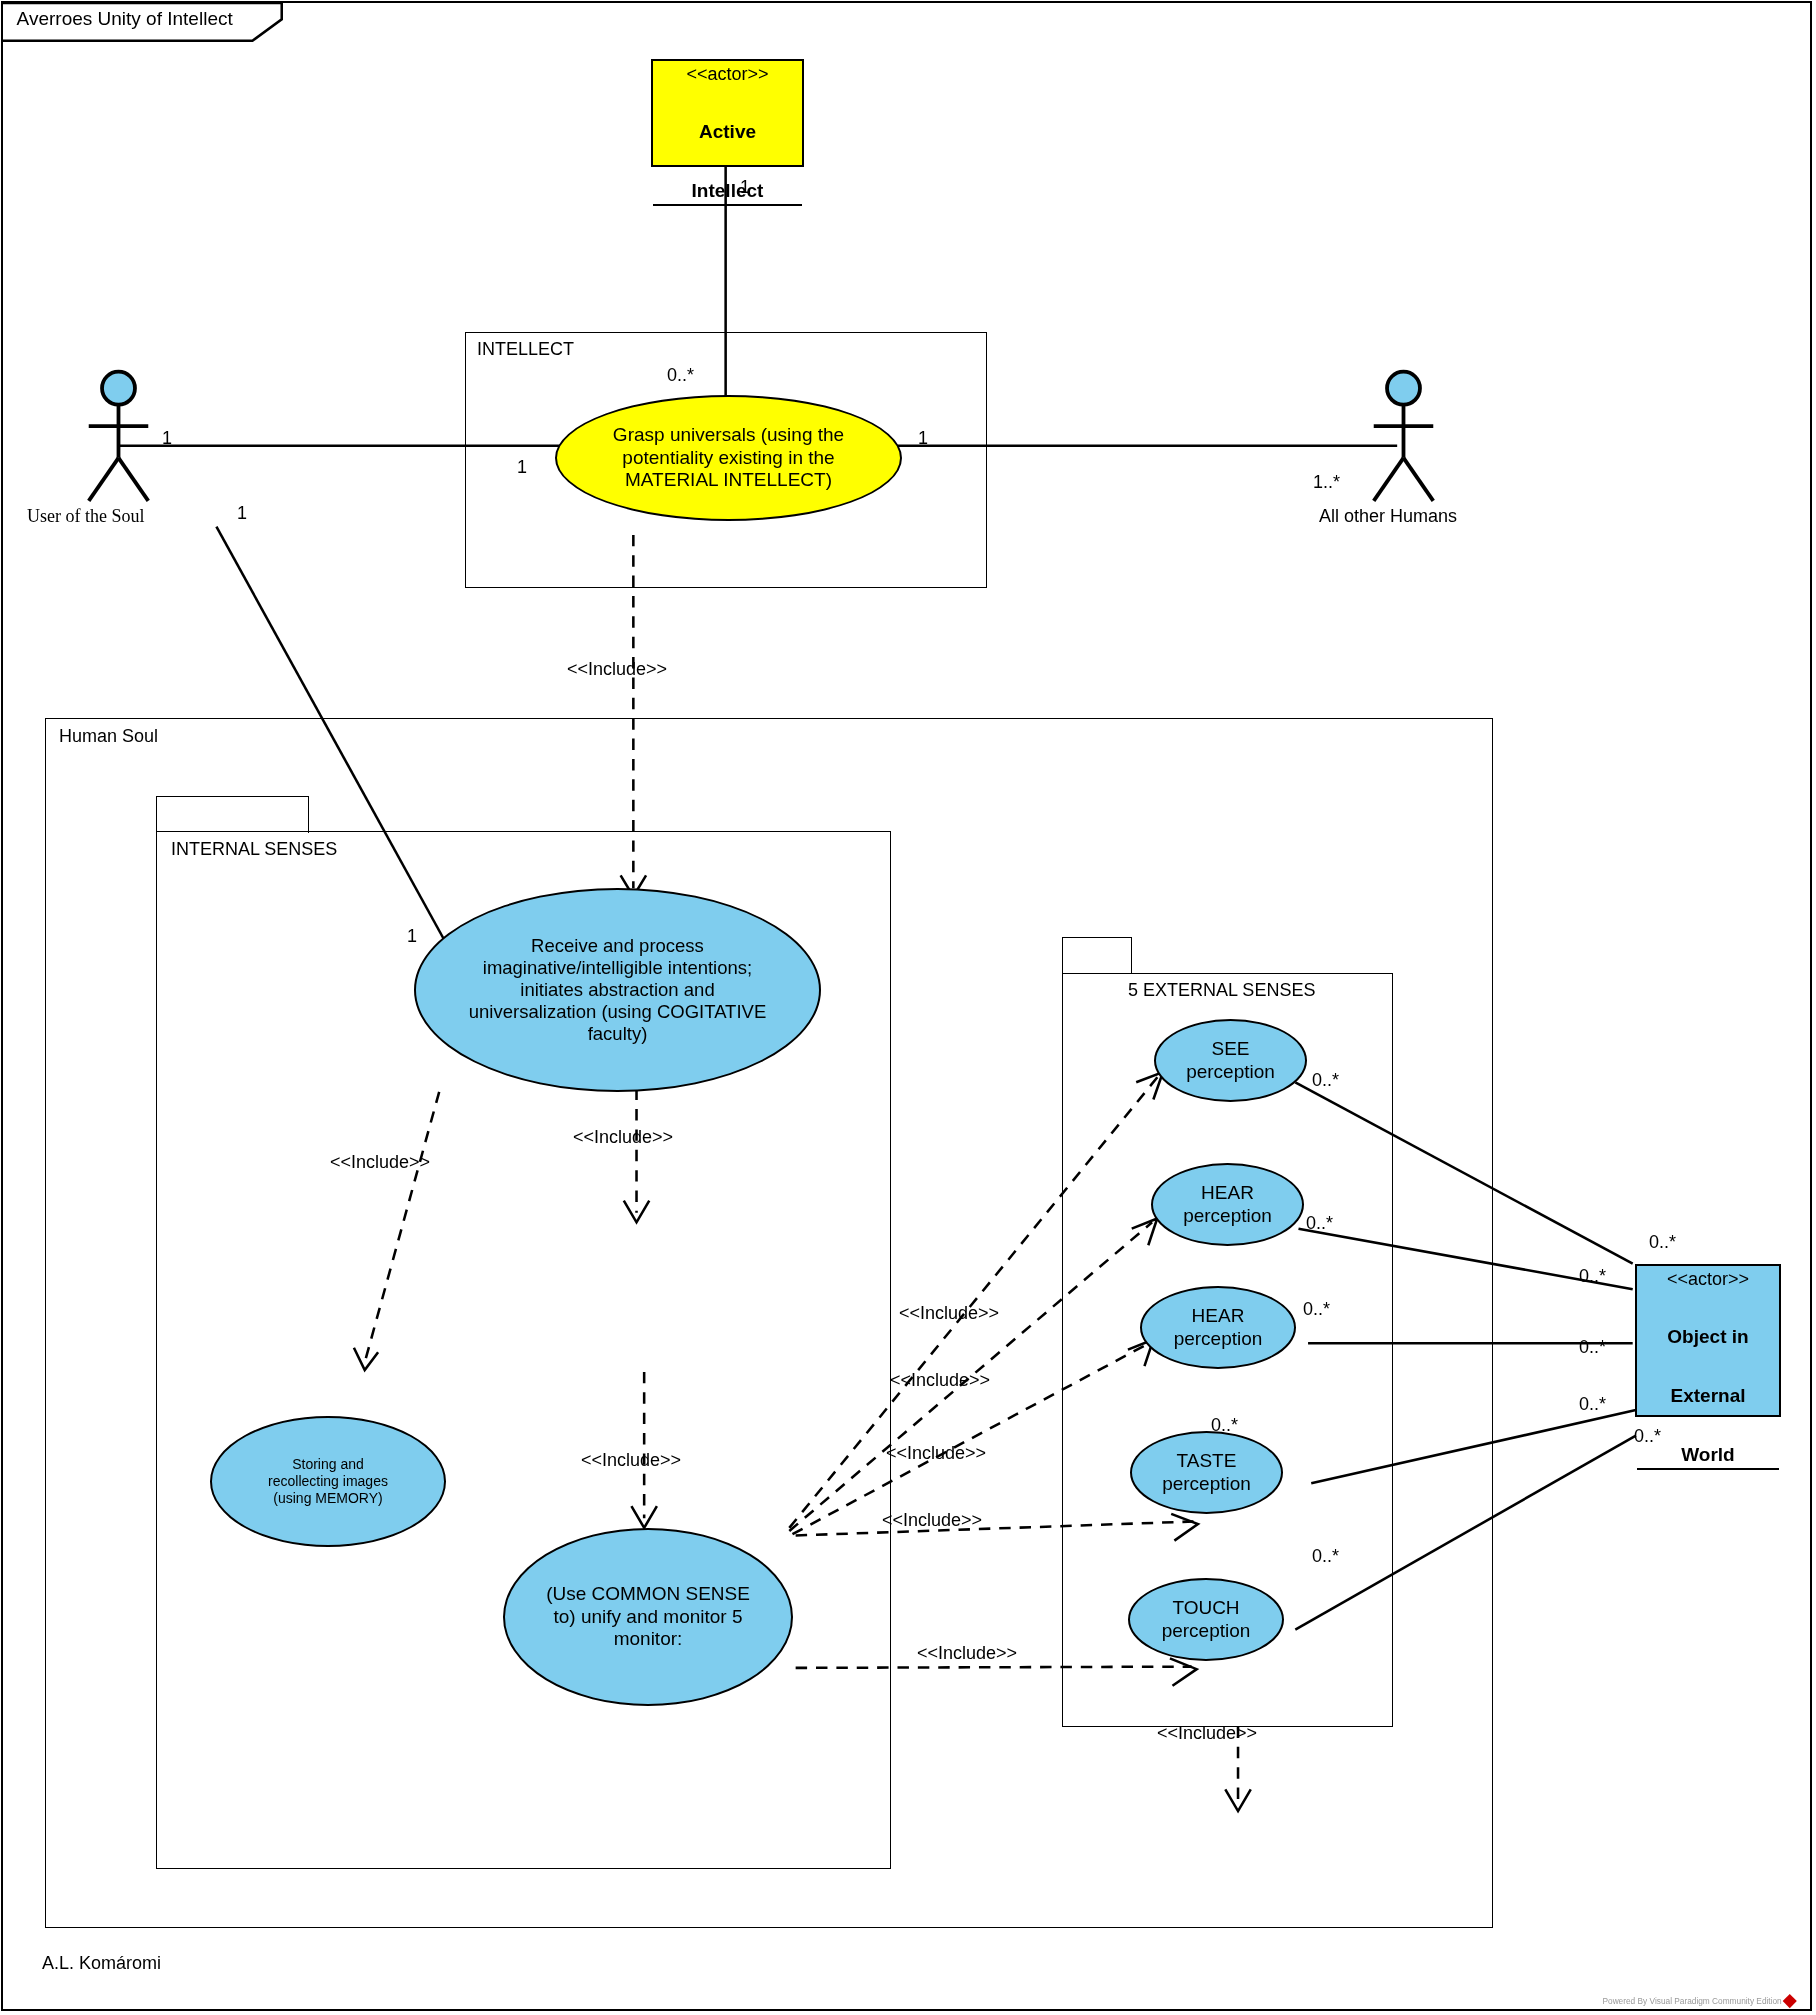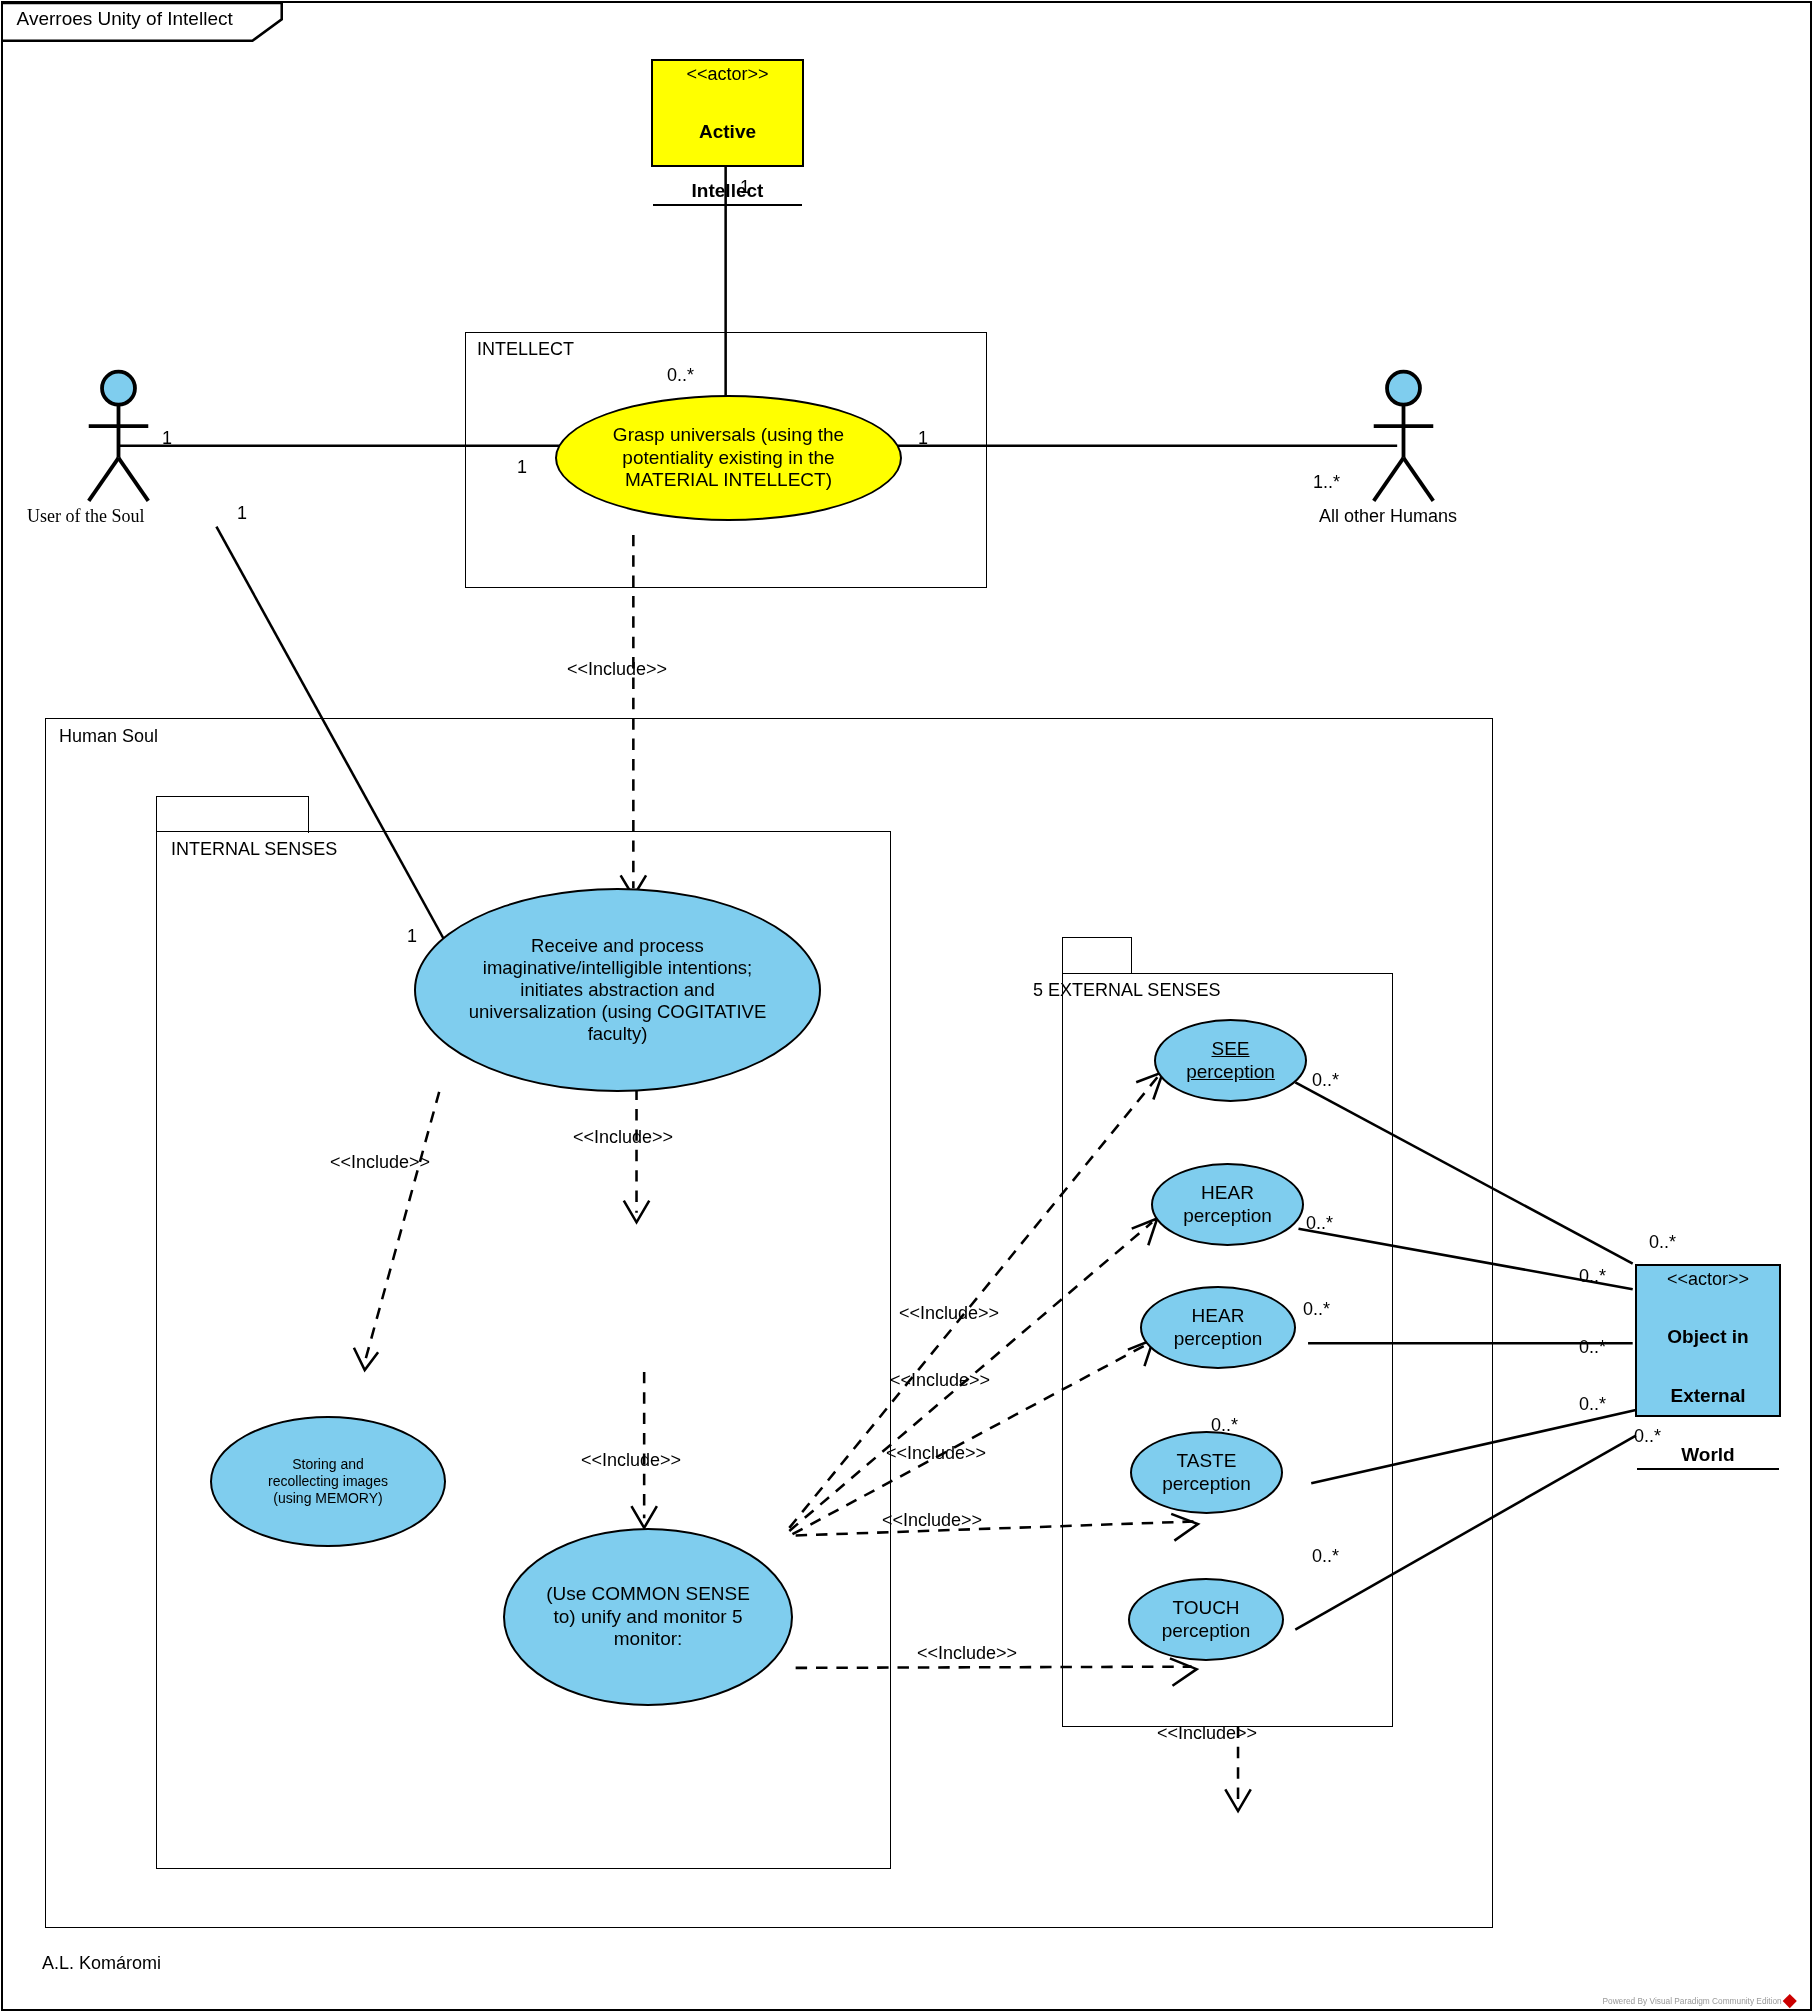--- a/index.html
+++ b/index.html
@@ -234,21 +234,21 @@
 
   <div class="pkg" style="left:45px; top:718px; width:1448px; height:1210px;"></div>
   <div class="pkg-label" style="left:59px; top:726px;">Human Soul</div>
 
   <div class="pkg-tab" style="left:156px; top:796px; width:153px; height:37px;"></div>
   <div class="pkg" style="left:156px; top:831px; width:735px; height:1038px;"></div>
   <div class="pkg-label" style="left:171px; top:839px;">INTERNAL SENSES</div>
 
   <div class="pkg-tab" style="left:1062px; top:937px; width:70px; height:37px;"></div>
   <div class="pkg" style="left:1062px; top:973px; width:331px; height:754px;"></div>
-  <div class="pkg-label" style="left:1033px; top:980px;">5 EXTERNAL SENSES</div>
+  <div class="pkg-label" style="left:1128px; top:980px;">5 EXTERNAL SENSES</div>
 
   <div class="actorbox yellowbox" style="left:651px; top:59px; width:153px; height:108px;">
     <div class="ab-head">
       <div class="ab-stereo">&lt;&lt;actor&gt;&gt;</div>
       <div class="ab-name">Active</div>
       <div class="ab-name">Intellect</div>
     </div>
     <div class="ab-foot"></div>
   </div>
 
@@ -308,21 +308,21 @@
   </div>
 
   <div class="uc uc-blue" style="left:503px; top:1528px; width:290px; height:178px; font-size:19px;">
     <div>
       <span>(Use COMMON SENSE</span>
       <span>to) unify and monitor 5</span>
       <span>monitor:</span>
     </div>
   </div>
 
-  <div class="uc uc-blue" style="left:1154px; top:1019px; width:153px; height:83px; font-size:19px;text-decoration:underline;">
+  <div class="uc uc-blue" style="left:1154px; top:1019px; width:153px; height:83px; font-size:19px;">
     <div>
       <span>SEE</span>
       <span>perception</span>
     </div>
   </div>
 
   <div class="uc uc-blue" style="left:1151px; top:1163px; width:153px; height:83px; font-size:19px;">
     <div>
       <span>HEAR</span>
       <span>perception</span>

